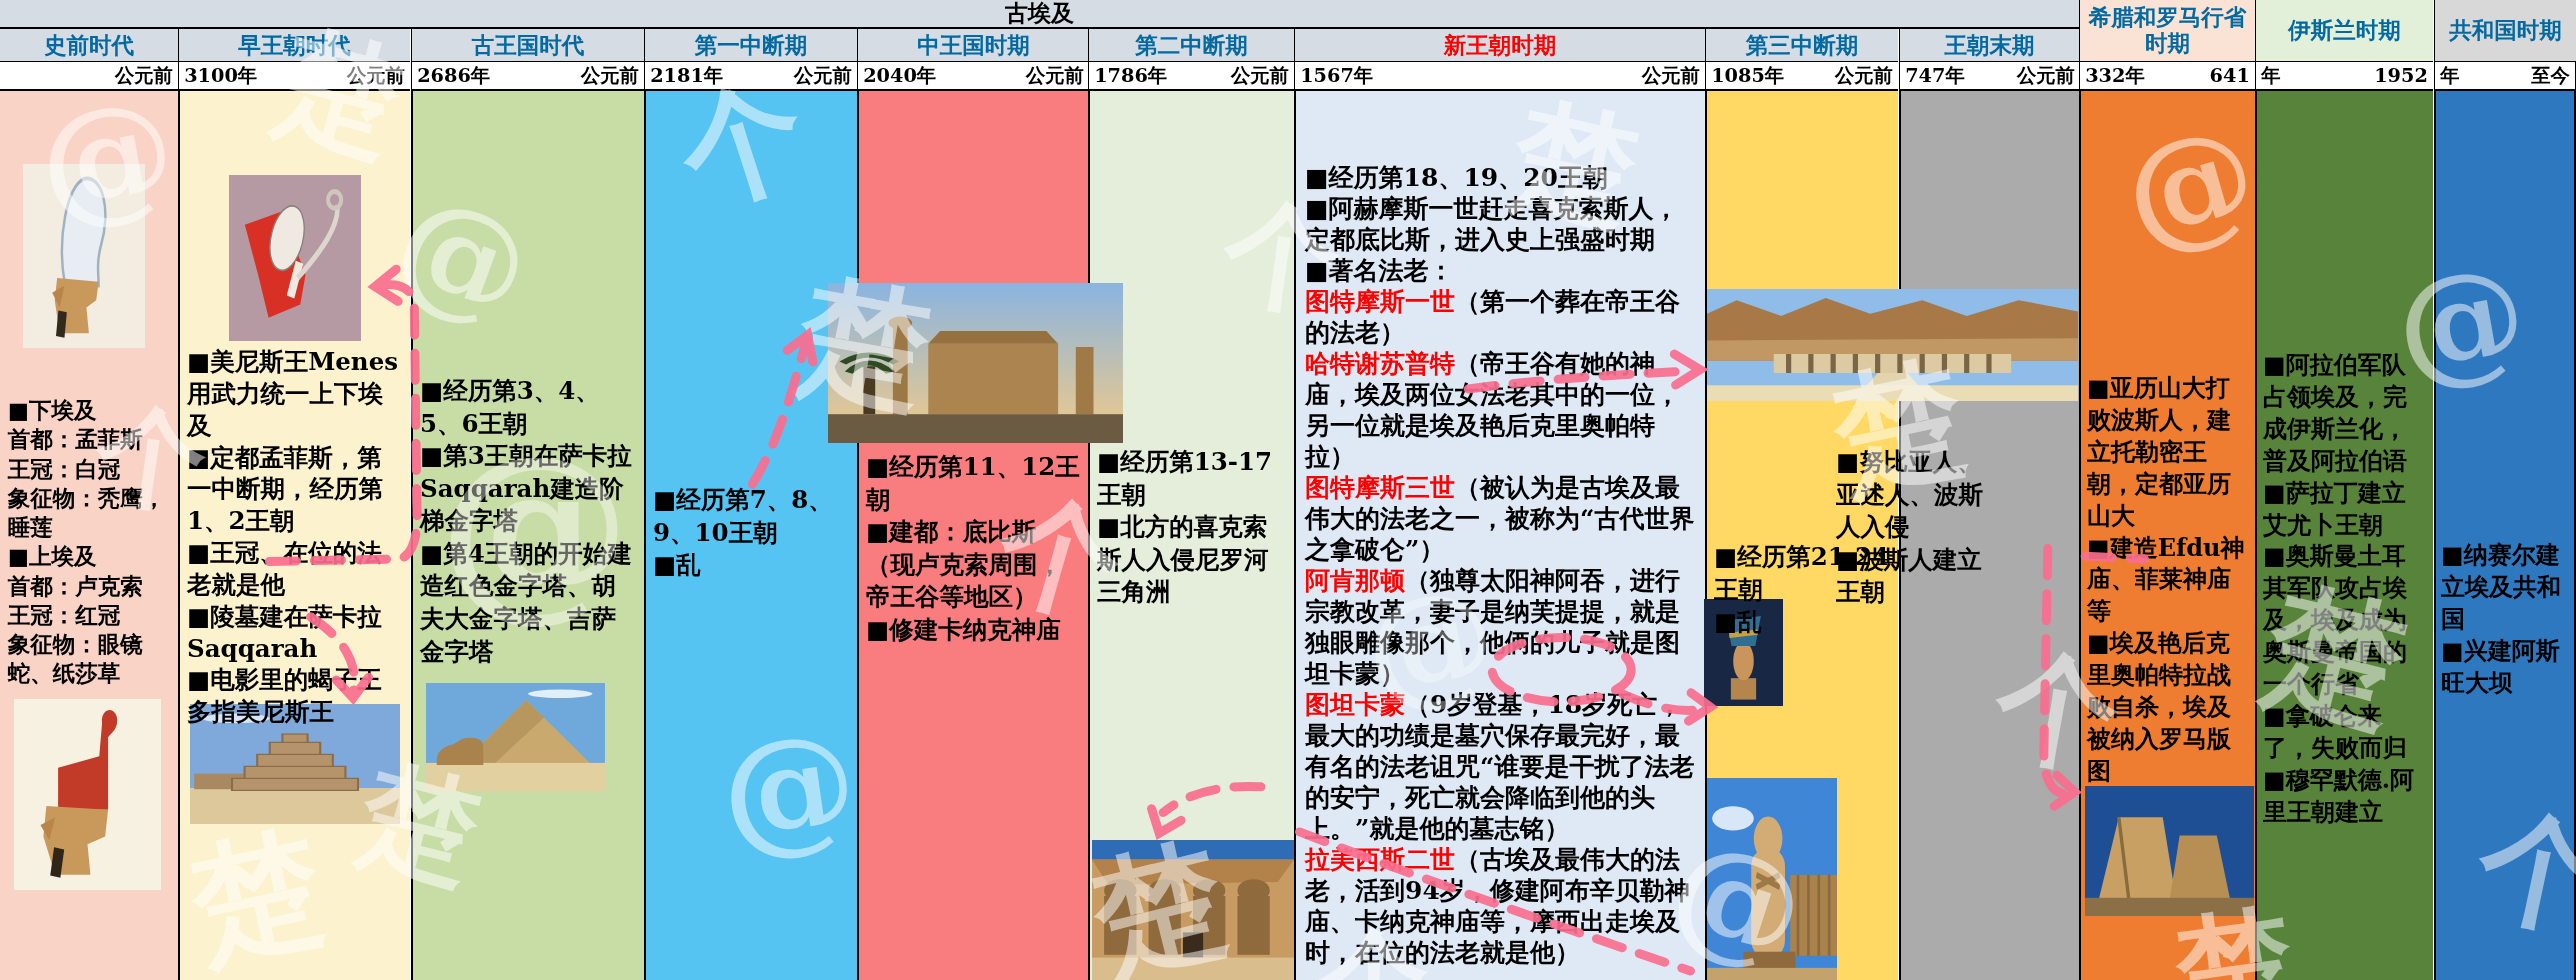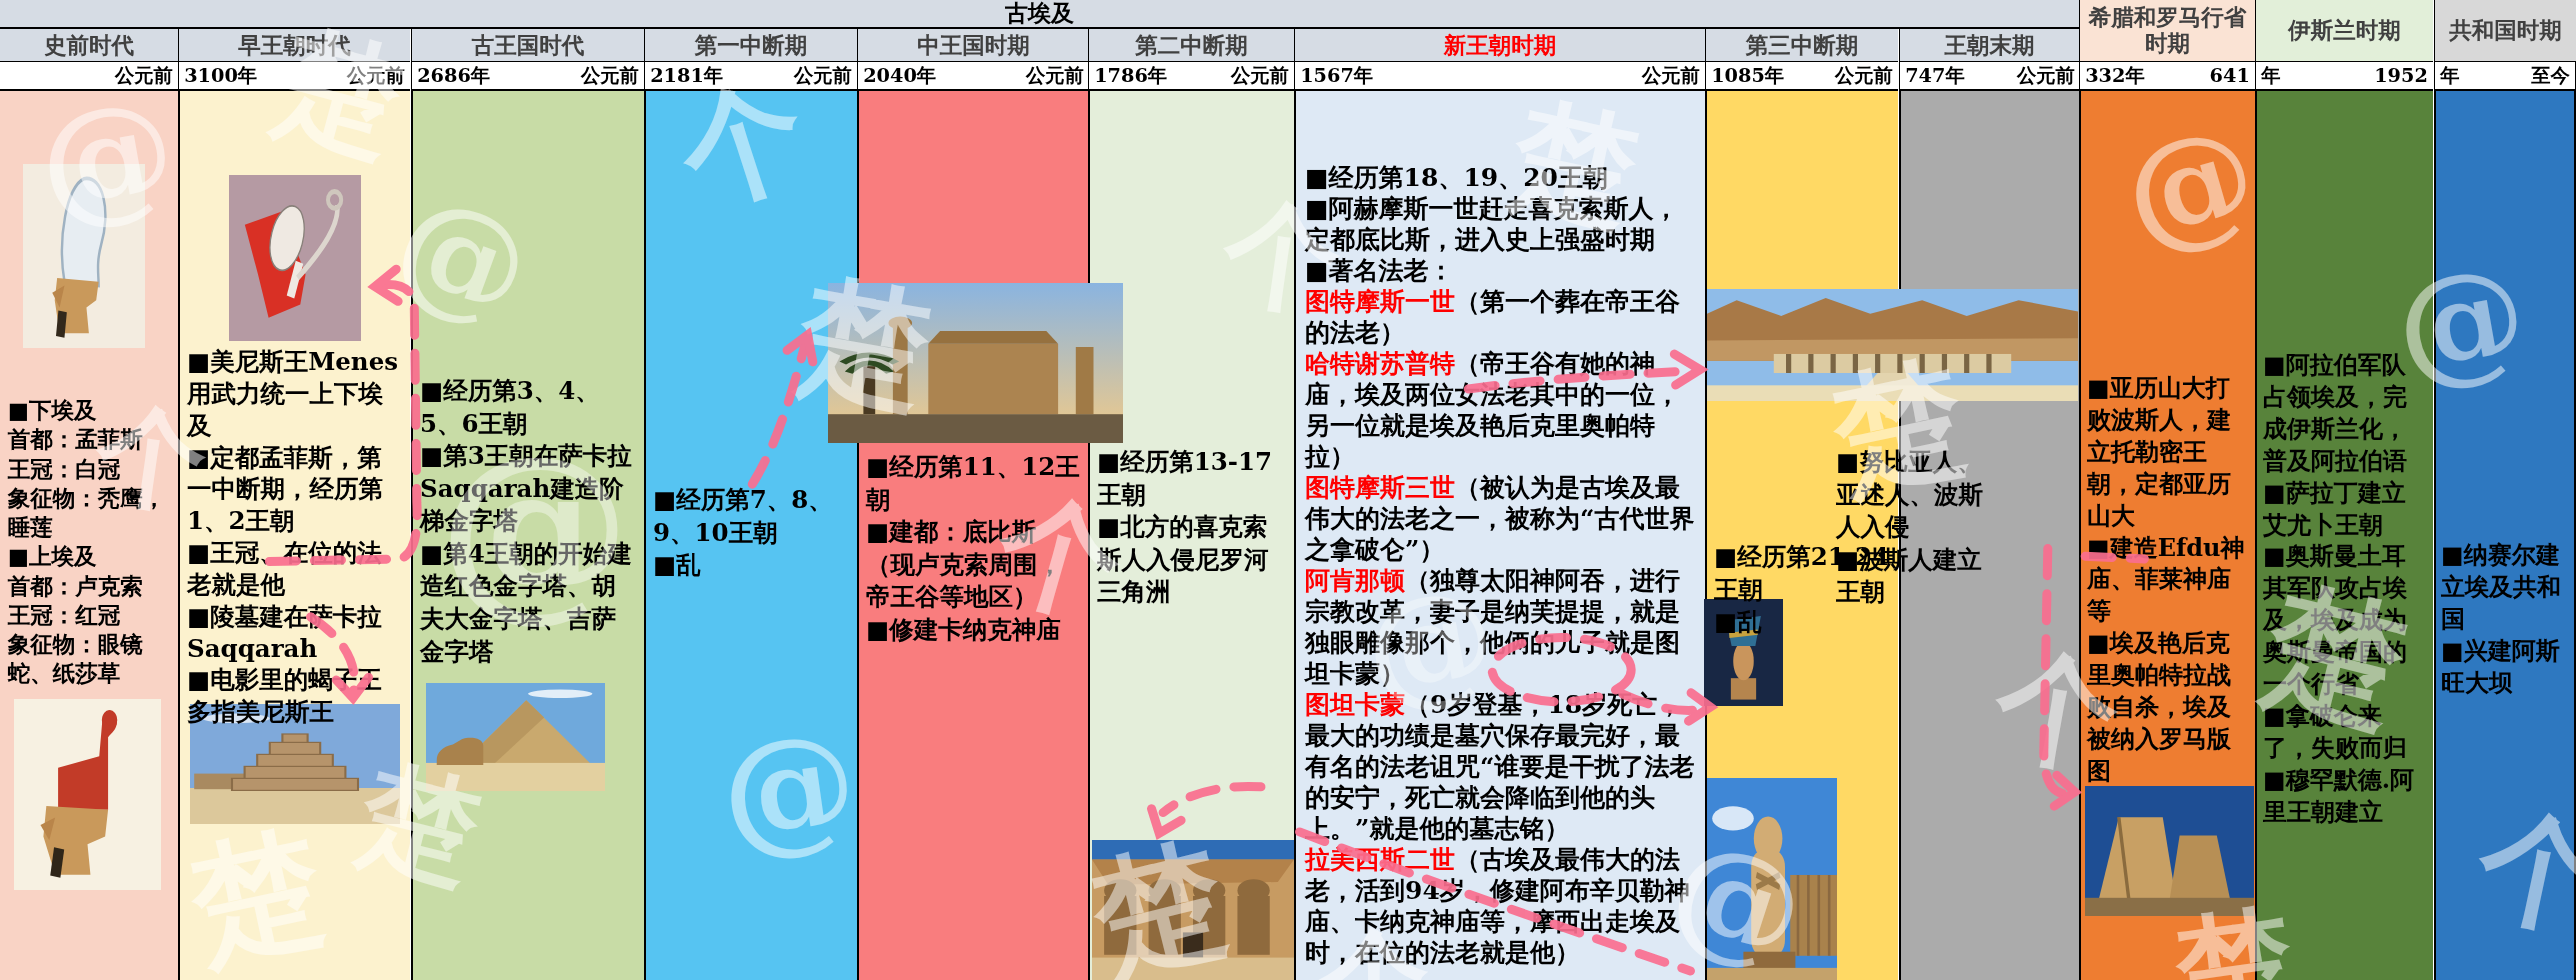--- a/index.html
+++ b/index.html
@@ -4,21 +4,21 @@
 <style>
   html,body{margin:0;padding:0;background:#fff;}
   #canvas{position:relative;width:2576px;height:980px;overflow:hidden;background:#fff;
           font-family:"DejaVu Serif","Liberation Serif",serif;}
   
   .tcell{position:absolute;left:0;top:0;width:2079px;height:29px;background:#D6DCE4;
          border-bottom:2.6px solid #000;display:flex;align-items:center;justify-content:center;
          font-size:23px;font-weight:bold;color:#000;box-sizing:border-box;}
   .pcell{position:absolute;top:29px;height:33px;background:#D6DCE4;border-left:1.9px solid #000;
          border-bottom:1.9px solid #000;display:flex;align-items:center;justify-content:center;
-         font-size:22.5px;font-weight:bold;color:#404040;box-sizing:border-box;}
+         font-size:22.5px;font-weight:bold;color:#0369a1;box-sizing:border-box;}
   .tall{top:0;height:62px;text-align:center;line-height:1.15;padding:0 5.2px;}
   .dcell{position:absolute;top:62px;height:30px;background:#fff;border-left:1.9px solid #000;
          border-bottom:3.2px solid #000;display:flex;align-items:center;justify-content:space-between;
          padding:0 5.2px;font-size:19.3px;font-weight:bold;color:#000;box-sizing:border-box;}
   
   .bcol{position:absolute;top:91px;bottom:0;border-left:2.6px solid #000;box-sizing:border-box;}
   
   .tb{position:absolute;font-weight:bold;color:#000;font-size:24.5px;line-height:1.33;z-index:3;}
   .tb .note{margin:0;}
   .center{margin-top:42px;}

